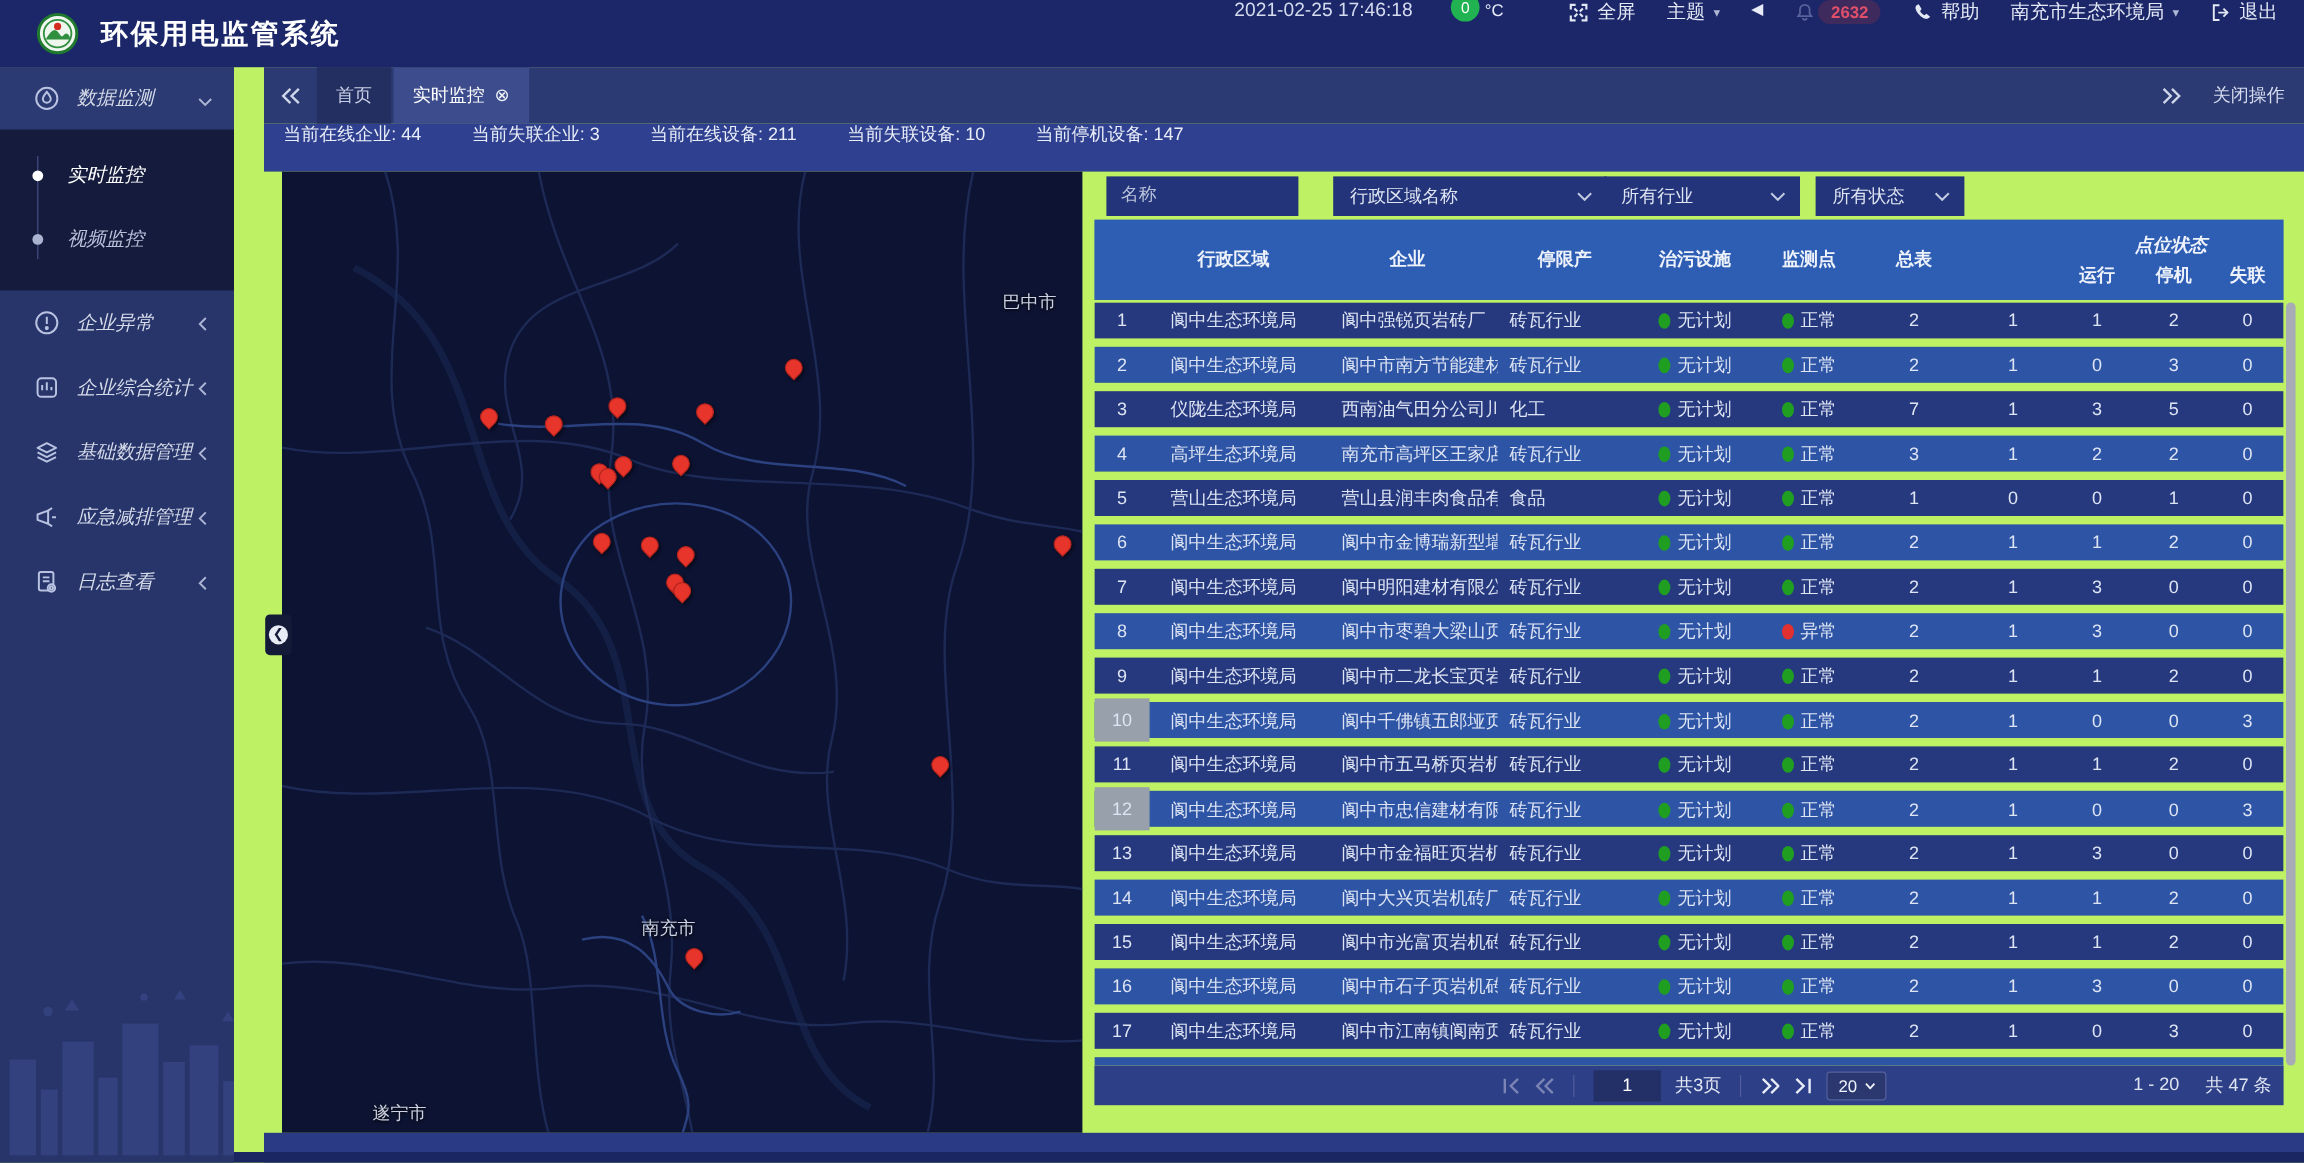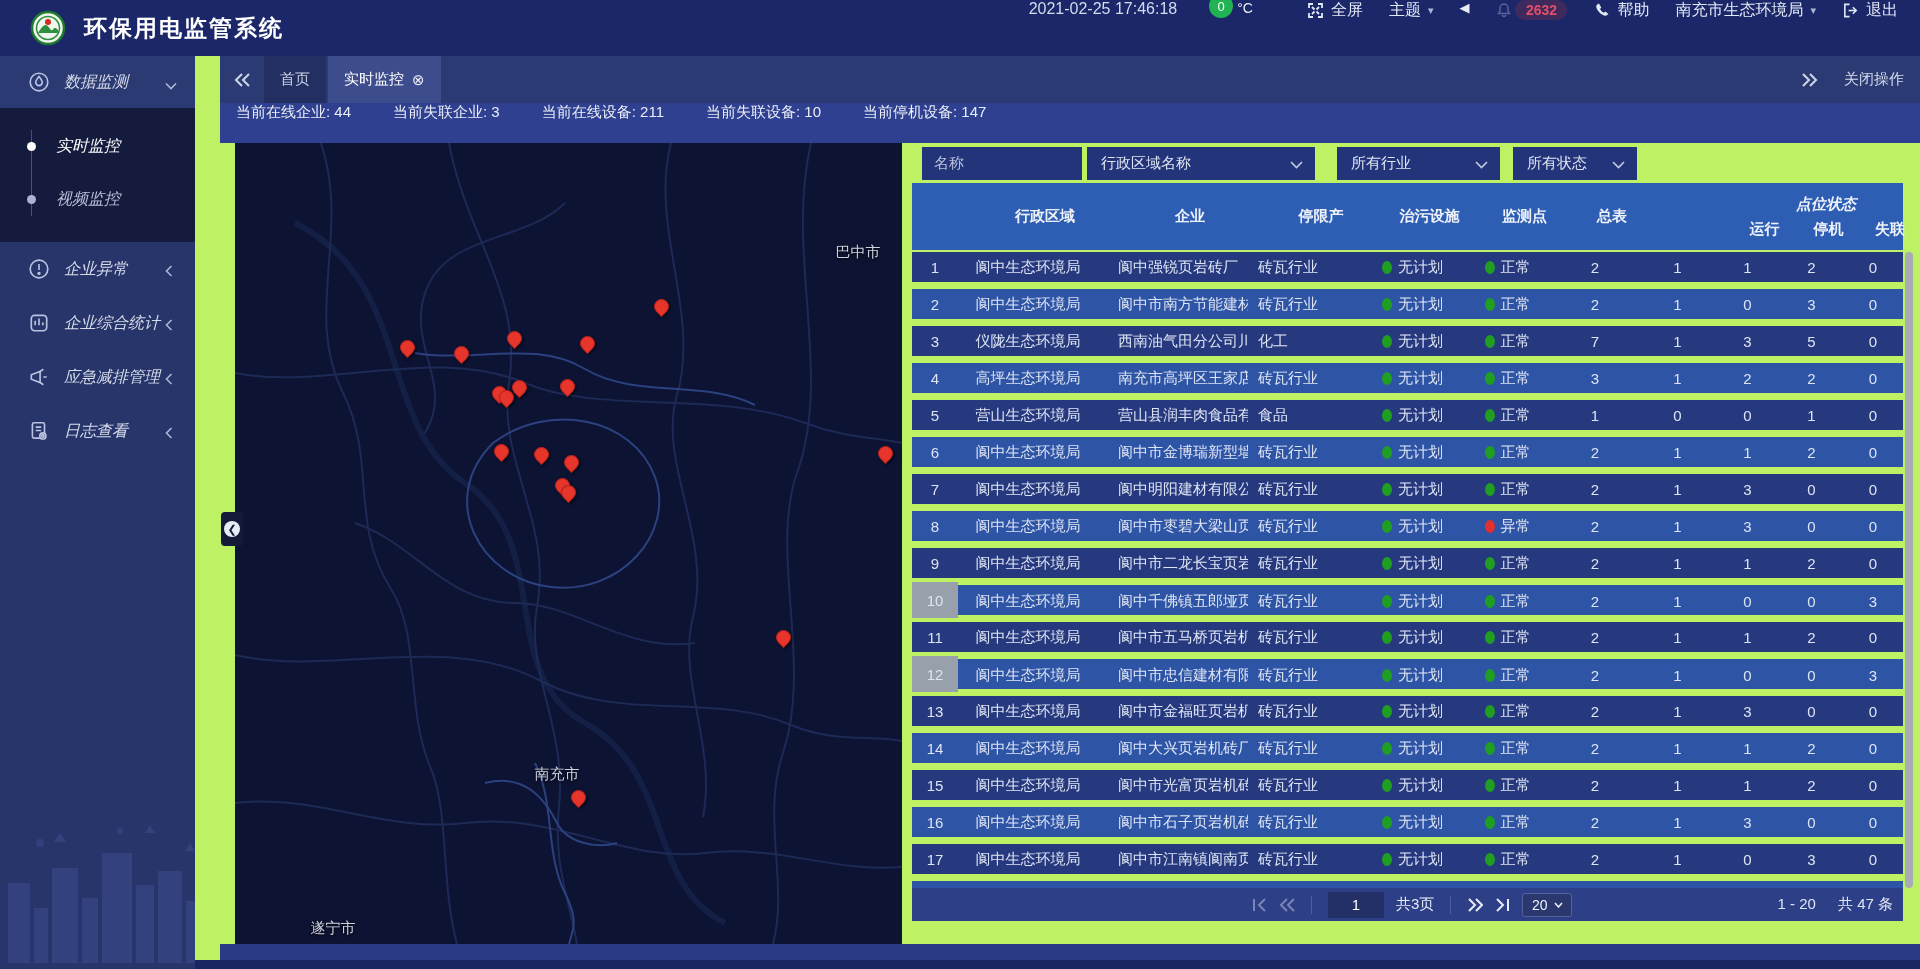--- a/index.html
+++ b/index.html
@@ -61,21 +61,21 @@
   
   .rpanel { position:absolute; left:912px; top:147px; width:1008px; height:797px; }
   .filters { position:absolute; left:0; top:0; width:991px; height:33px; }
   .f-input { position:absolute; left:10px; top:0; width:160px; height:33px; background:#23347a; border:none; outline:none; color:#e6eaf5; font-size:15px; padding:0 12px; font-family:Liberation Serif, serif; }
   .f-input::placeholder { color:#b9c2da; }
   .f-select { position:absolute; top:0; height:33px; background:#23347a; display:flex; align-items:center; padding:0 12px 0 14px; font-size:15px; color:#dfe5f2; cursor:pointer; }
   .f-select .sel-label { flex:1 1 auto; white-space:nowrap; }
   .f-select svg { flex:0 0 auto; }
   
   .tgrid { display:grid; grid-template-columns:46px 140px 150px 112px 105px 85px 90px 75px 65px 63px 60px; }
-  .thead { position:absolute; left:0; top:36px; width:991px; height:67px; background:#2e5eb4; font-weight:bold; color:#eef2fa; font-size:15px;padding-left:17px; }
+  .thead { position:absolute; left:0; top:36px; width:991px; height:67px; background:#2e5eb4; font-weight:bold; color:#eef2fa; font-size:15px; }
   .thead .hcell { display:flex; align-items:center; justify-content:center; height:67px; }
   .hgroup { grid-column:9 / span 3; display:flex; flex-direction:column; justify-content:center; height:67px; }
   .hgroup-title { text-align:center; font-style:italic; font-size:15px; padding-bottom:6px; }
   .hsub { display:grid; grid-template-columns:65px 63px 60px; }
   .hsub div { text-align:center; font-size:15px; }
   .tbody { position:absolute; left:0; top:105px; width:991px; height:636px; overflow:hidden; }
   .trow { height:30px; margin-bottom:7px; font-size:15px; color:#dde4f3; cursor:pointer; }
   .trow > div { display:flex; align-items:center; justify-content:center; overflow:hidden; white-space:nowrap; }
   .trow.dark { background:#26387e; }
   .trow.light { background:#2e54a6; }
@@ -202,20 +202,33 @@
             </svg></span>
         </div>
         <div class="menu-item">
           <span class="mi-icon"><svg width="22" height="22" viewBox="0 0 20 20">
               <g stroke="#b9c2e0" stroke-width="1.5" fill="none">
                 <rect x="3" y="3" width="14" height="14" rx="3"></rect>
                 <path d="M6.5 12V8M10 12V6M13.5 12V9.5"></path>
               </g>
             </svg></span>
           <span class="mi-label">企业综合统计</span>
+          <span class="mi-chevron"><svg width="8" height="12" viewBox="0 0 8 12">
+              <path d="M6.5 1l-5 5 5 5" fill="none" stroke="#aeb6d6" stroke-width="1.6"></path>
+            </svg></span>
+        </div>
+        <div class="menu-item">
+          <span class="mi-icon"><svg width="22" height="22" viewBox="0 0 20 20">
+              <g stroke="#b9c2e0" stroke-width="1.5" fill="none" stroke-linejoin="round">
+                <path d="M10 3l7 3.5L10 10 3 6.5z"></path>
+                <path d="M3 10l7 3.5 7-3.5"></path>
+                <path d="M3 13.5L10 17l7-3.5"></path>
+              </g>
+            </svg></span>
+          <span class="mi-label">基础数据管理</span>
           <span class="mi-chevron"><svg width="8" height="12" viewBox="0 0 8 12">
               <path d="M6.5 1l-5 5 5 5" fill="none" stroke="#aeb6d6" stroke-width="1.6"></path>
             </svg></span>
         </div>
         <div class="menu-item">
           <span class="mi-icon"><svg width="22" height="22" viewBox="0 0 20 20">
               <g stroke="#b9c2e0" stroke-width="1.5" fill="none">
                 <path d="M3 8v4l8 3V5z"></path>
                 <path d="M11 5l3-2M11 15l3 2M14 10h3"></path>
               </g>
@@ -335,21 +348,21 @@
       <div class="pin" style="left: 541px; top: 487px;"></div>
       <div class="pin" style="left: 336px; top: 647px;"></div>
       <div class="city-label" style="left: 623px; top: 109px;">巴中市</div>
       <div class="city-label" style="left: 322px; top: 631px;">南充市</div>
       <div class="city-label" style="left: 98px; top: 785px;">遂宁市</div>
     </div>
 
   <div class="rpanel">
     <div class="filters" id="filters-root">
       <input class="f-input" placeholder="名称" style="">
-    <div class="f-select" style="left: 175px; width: 228px; gap: 27px;">
+    <div class="f-select" style="left: 199px; width: 228px; gap: 27px;">
           <span class="sel-label">行政区域名称</span>
           <span><svg width="13" height="8" viewBox="0 0 13 8">
               <path d="M1 1l5.5 5.5L12 1" fill="none" stroke="#c3cbe3" stroke-width="1.6"></path>
             </svg></span>
         </div>
         <div class="f-select" style="left: 425px; width: 163px;">
           <span class="sel-label">所有行业</span>
           <span><svg width="13" height="8" viewBox="0 0 13 8">
               <path d="M1 1l5.5 5.5L12 1" fill="none" stroke="#c3cbe3" stroke-width="1.6"></path>
             </svg></span>

